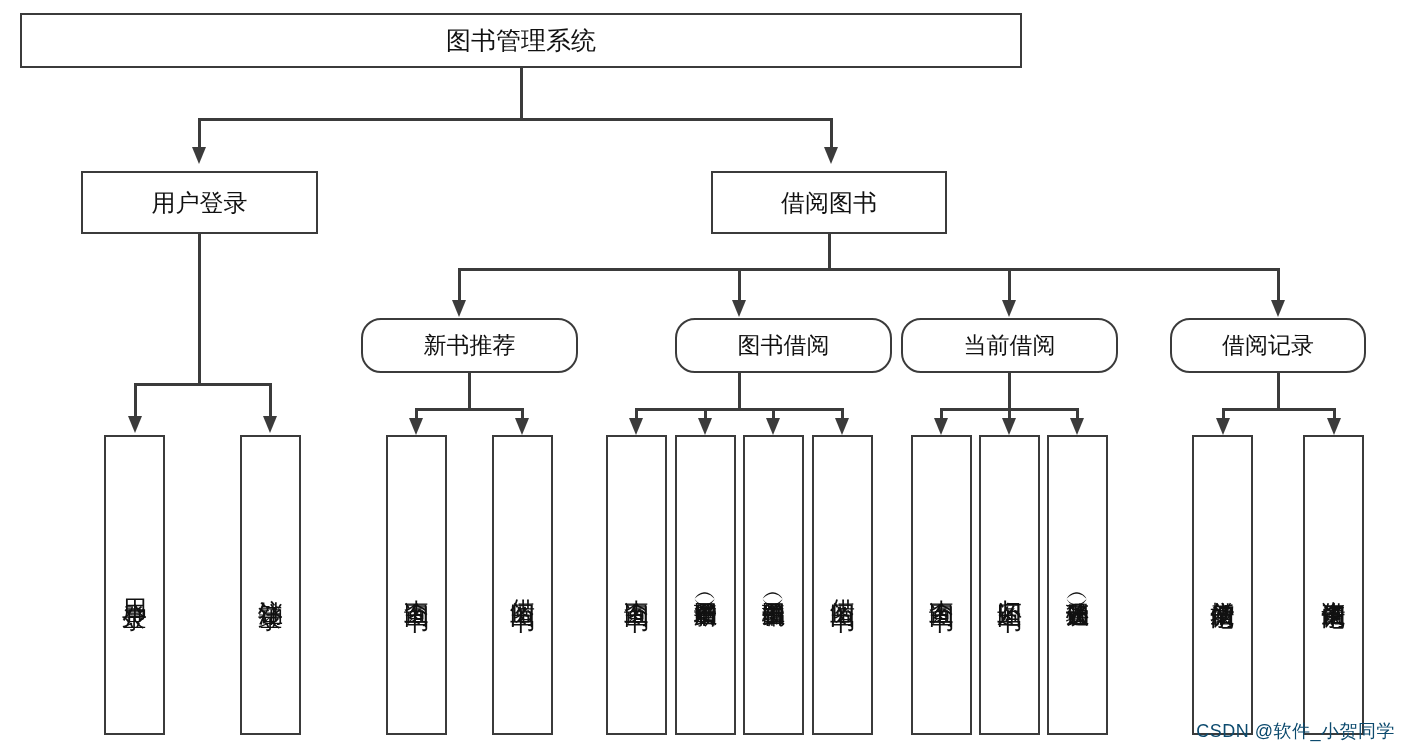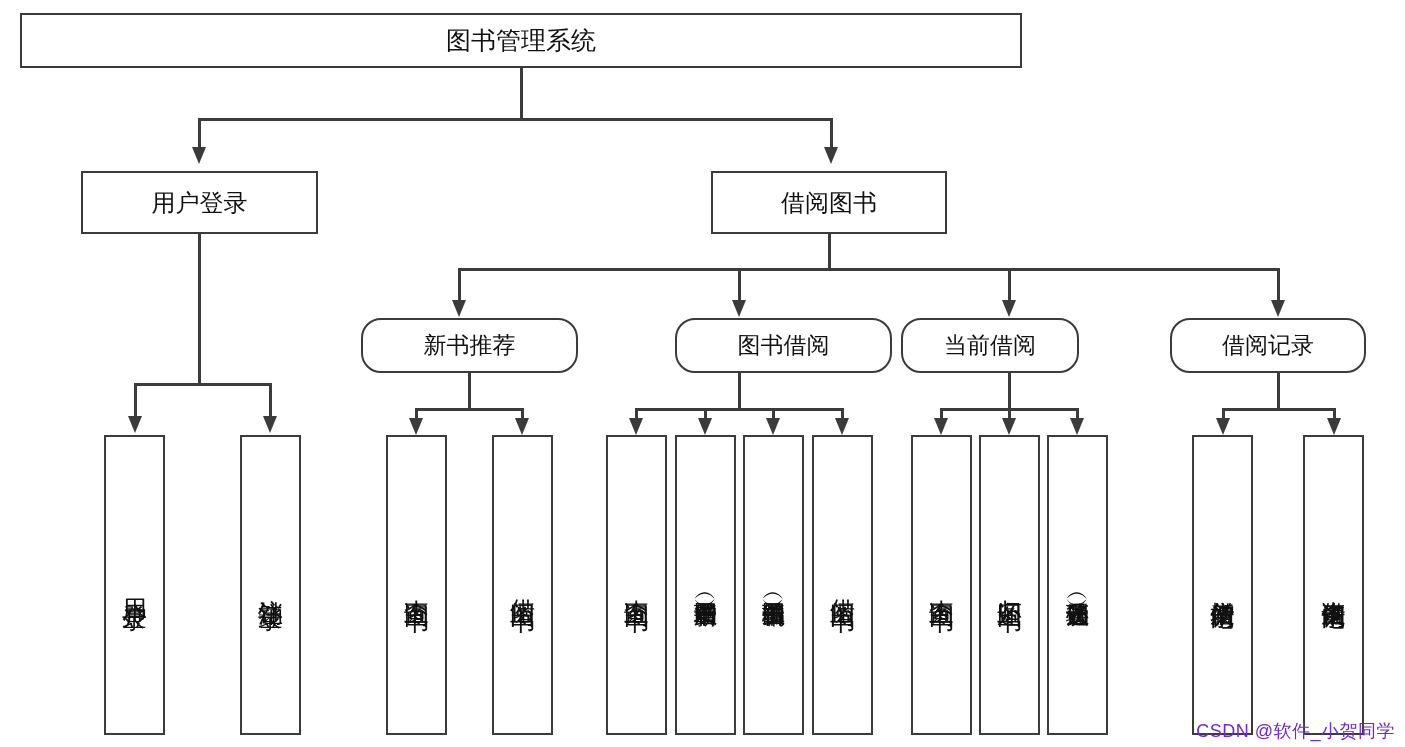--- a/index.html
+++ b/index.html
@@ -66,21 +66,21 @@
     border-left: 7px solid transparent;
     border-right: 7px solid transparent;
     border-top: 17px solid #3b3b3b;
   }
   
   #watermark {
     position: absolute;
     right: 10px;
     bottom: 4px;
     font-size: 18px;
-    color: #6d28d9;
+    color: #0c4a6e;
     white-space: nowrap;
     letter-spacing: 0.5px;
   }
 </style>
 </head>
 <body>
 
 <div id="canvas">
 
   <div class="node root" style="left:20px; top:13px; width:1002px; height:55px;">
@@ -118,21 +118,21 @@
   <div class="arrow" style="left:732px; top:300px;"></div>
   <div class="arrow" style="left:1002px; top:300px;"></div>
   <div class="arrow" style="left:1271px; top:300px;"></div>
 
   <div class="node lvl2" style="left:361px; top:318px; width:217px; height:55px;">
     <span>新书推荐</span>
   </div>
   <div class="node lvl2" style="left:631px; top:318px; width:217px; height:55px;margin-left:44px;">
     <span>图书借阅</span>
   </div>
-  <div class="node lvl2" style="left:901px; top:318px; width:178px; height:55px;">
+  <div class="node lvl2" style="left:901px; top:318px; width:217px; height:55px;">
     <span>当前借阅</span>
   </div>
   <div class="node lvl2" style="left:1170px; top:318px; width:196px; height:55px;">
     <span>借阅记录</span>
   </div>
 
   <div class="vline" style="left:468px; top:373px; height:37px;"></div>
   <div class="hline" style="left:415px; top:408px; width:108px;"></div>
   <div class="vline" style="left:415px; top:408px; height:12px;"></div>
   <div class="vline" style="left:521px; top:408px; height:12px;"></div>

